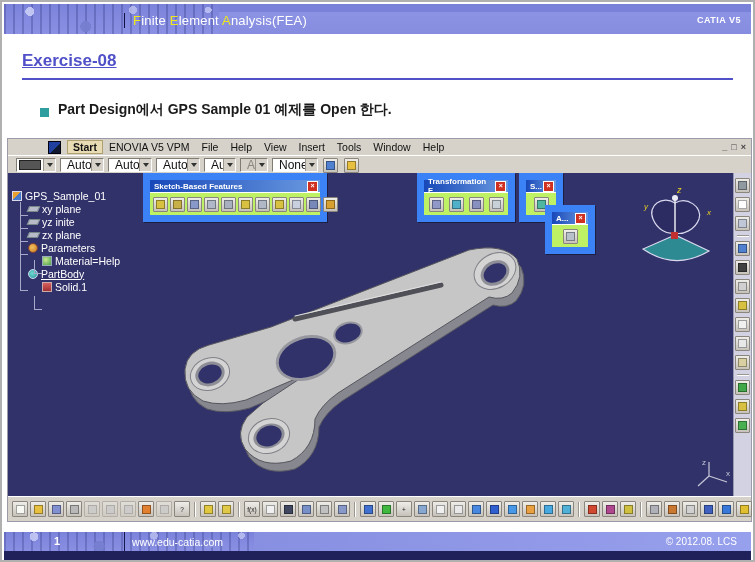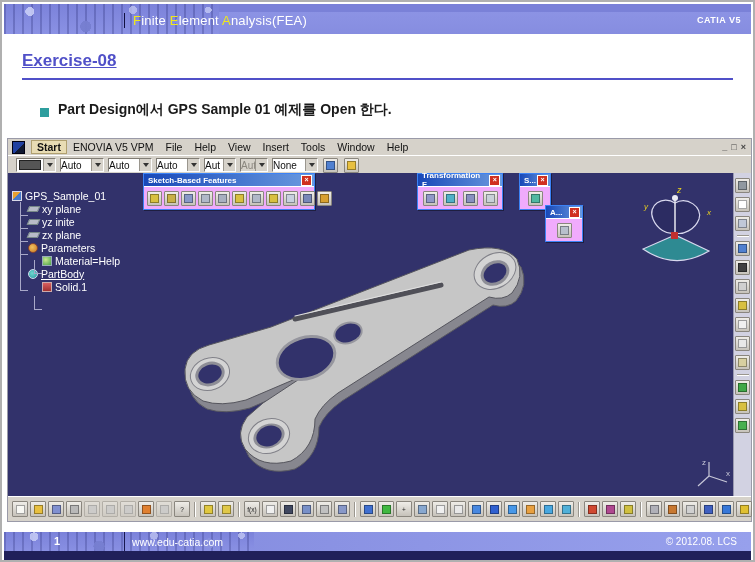--- a/index.html
+++ b/index.html
@@ -19,40 +19,40 @@
   #hdr-title{position:absolute;left:120px;top:9px;font-size:13px;color:#fff;letter-spacing:.2px;border-left:1px solid #101040;padding-left:8px;}
   #hdr-title .hl{color:#f0e818;}
   #hdr-brand{position:absolute;right:10px;top:11px;font-size:9px;font-weight:bold;color:#fff;letter-spacing:.5px;}
   
   #ex-title{position:absolute;left:20px;top:49px;font-size:17px;font-weight:bold;color:#5050c8;text-decoration:underline;}
   #ex-rule{position:absolute;left:20px;top:76px;right:20px;height:2px;background:#5050c8;}
   #bullet-sq{position:absolute;left:38px;top:106px;width:9px;height:9px;background:#2e9e9e;}
   #bullet-tx{position:absolute;left:56px;top:99px;font-size:14px;font-weight:bold;color:#1a1a1a;}
   
   #cat{position:absolute;left:5px;top:136px;width:745px;height:384px;background:#d6d2ca;border:1px solid #9a9aa8;box-sizing:border-box;}
-  #menubar{position:absolute;left:0;top:0;right:0;height:16px;display:flex;align-items:center;font-size:10.5px;color:#111;}
+  #menubar{position:absolute;left:0;top:0;right:0;height:16px;display:flex;align-items:center;font-size:10.5px;color:#111;padding-left:36px;}
   #appicon{width:11px;height:11px;margin:0 6px 0 4px;background:linear-gradient(135deg,#2040a0 55%,#101830 55%);border:1px solid #001;flex:none;}
   .menu{padding:1px 6px;white-space:nowrap;}
   .menu.start{font-weight:bold;background:#e8dcb4;border:1px solid #b0a070;padding:0 5px;}
   #wctrl{margin-left:auto;display:flex;gap:4px;padding-right:5px;font-size:9px;color:#444;font-weight:bold;}
   #wctrl span{cursor:default;}
   
   #props{position:absolute;left:0;top:16px;right:0;height:18px;display:flex;align-items:center;gap:4px;padding-left:8px;border-top:1px solid #fff;}
   .combo{height:14px;background:#fff;border:1px solid;border-color:#807c74 #fdfdfd #fdfdfd #807c74;display:flex;align-items:center;box-sizing:border-box;}
-  .combo .val{flex:1;font-size:10px;padding:0 0;color:#111;overflow:hidden;white-space:nowrap;}
+  .combo .val{flex:1;font-size:12px;padding:0 6px;color:#111;overflow:hidden;white-space:nowrap;}
   .combo .cbtn{width:11px;height:12px;background:#d6d2ca;border-left:1px solid #9a968e;display:flex;align-items:center;justify-content:center;flex:none;}
   .combo .cbtn::after{content:"";border:3px solid transparent;border-top:4px solid #333;margin-top:3px;}
   .combo.dis{background:#d6d2ca;}
   .combo.dis .val{color:#8a867e;}
   .swatch{width:24px;height:8px;background:#555;border:1px solid #222;margin:0 2px;}
   
   #vp{position:absolute;left:0;top:34px;right:18px;bottom:24px;background:#32326b;overflow:hidden;}
   #vp svg{position:absolute;left:0;top:0;}
   
-  .tb{position:absolute;border:1px solid #3b82f6;background:#f0abfc;box-shadow:1px 1px 0 rgba(0,0,0,.4);}
+  .tb{position:absolute;border:7px solid #3b82f6;background:#bef264;box-shadow:1px 1px 0 rgba(0,0,0,.4);}
   .tb .ttl{height:12px;background:linear-gradient(90deg,#1848b8,#6a9ae0);display:flex;align-items:center;color:#fff;font-size:8px;font-weight:bold;padding:0 2px 0 4px;}
   .tb .ttl .x{margin-left:auto;width:9px;height:9px;background:#d03020;border:1px solid #fff;color:#fff;font-size:7px;line-height:7px;text-align:center;font-weight:bold;}
   .tb .body{display:flex;align-items:center;justify-content:space-around;height:22px;padding:0 2px;border-top:1px solid #fff;}
   .ti{position:relative;width:13px;height:13px;background:linear-gradient(#efede8,#c6c2ba);border:1px solid #8a867e;border-radius:1px;flex:none;display:inline-flex;align-items:center;justify-content:center;font-size:6.5px;color:#222;margin:0 1px;}
   .ti::after{content:"";width:7px;height:7px;background:var(--c,#aaa);border:1px solid rgba(0,0,0,.35);}
   .ti.glyph::after{display:none;}
   .ti.dis{opacity:.45;}
   .tsep{width:1px;height:15px;background:#9a968e;border-right:1px solid #fff;margin:0 3px;flex:none;}
   
   #tree{position:absolute;left:4px;top:16px;font-size:10.5px;color:#fff;}

